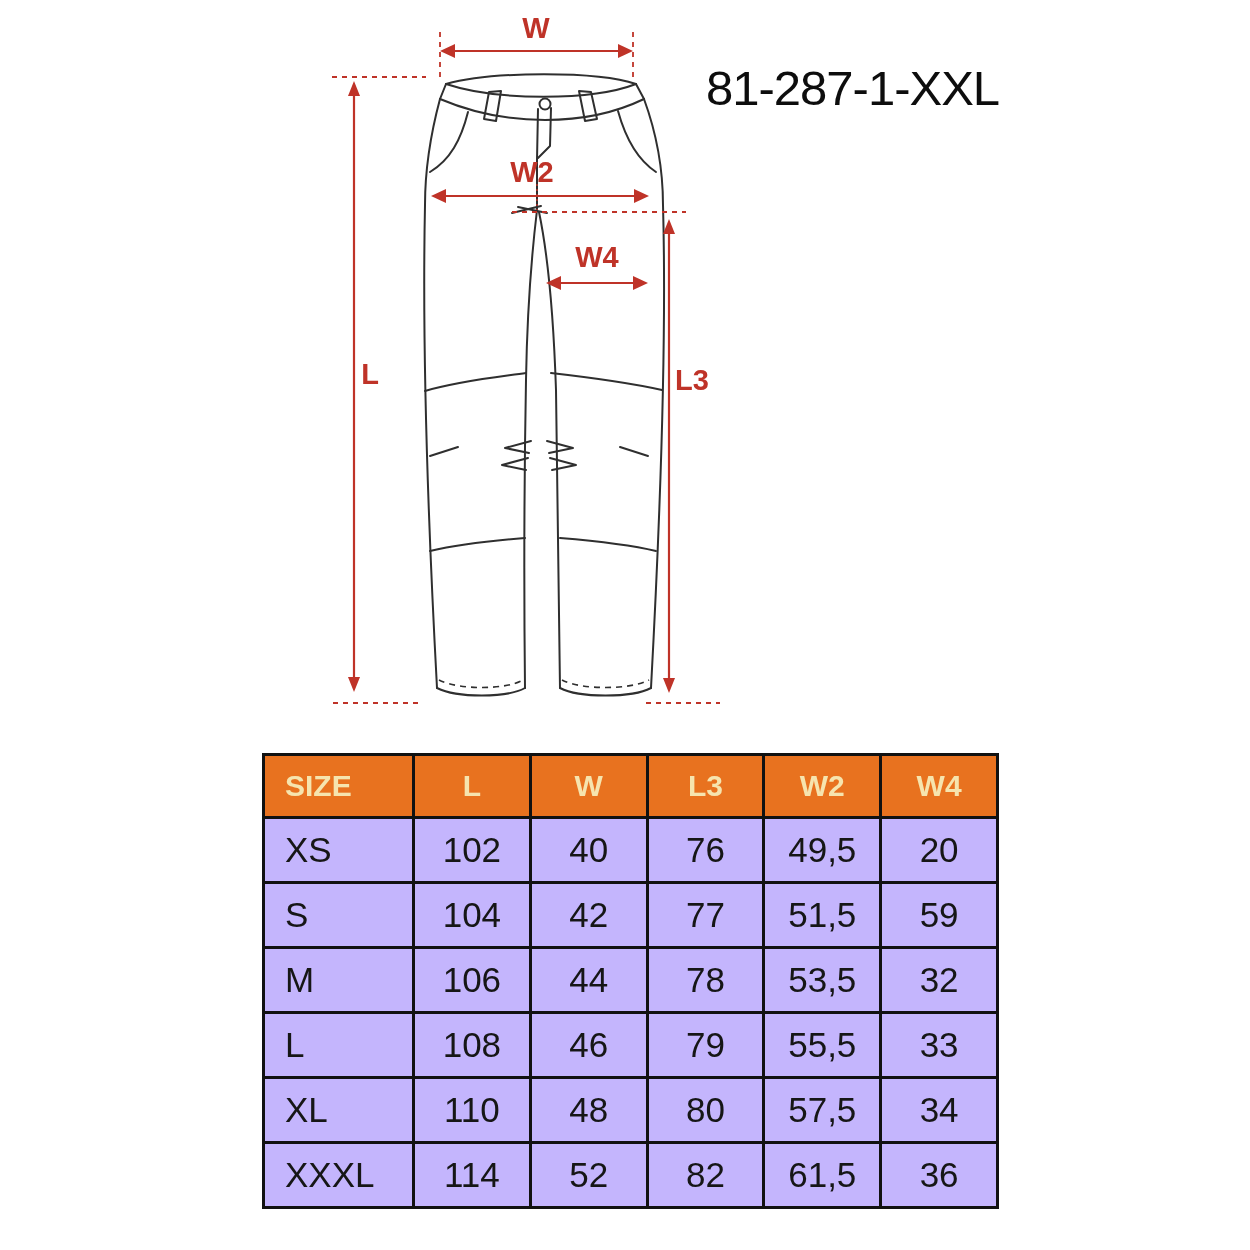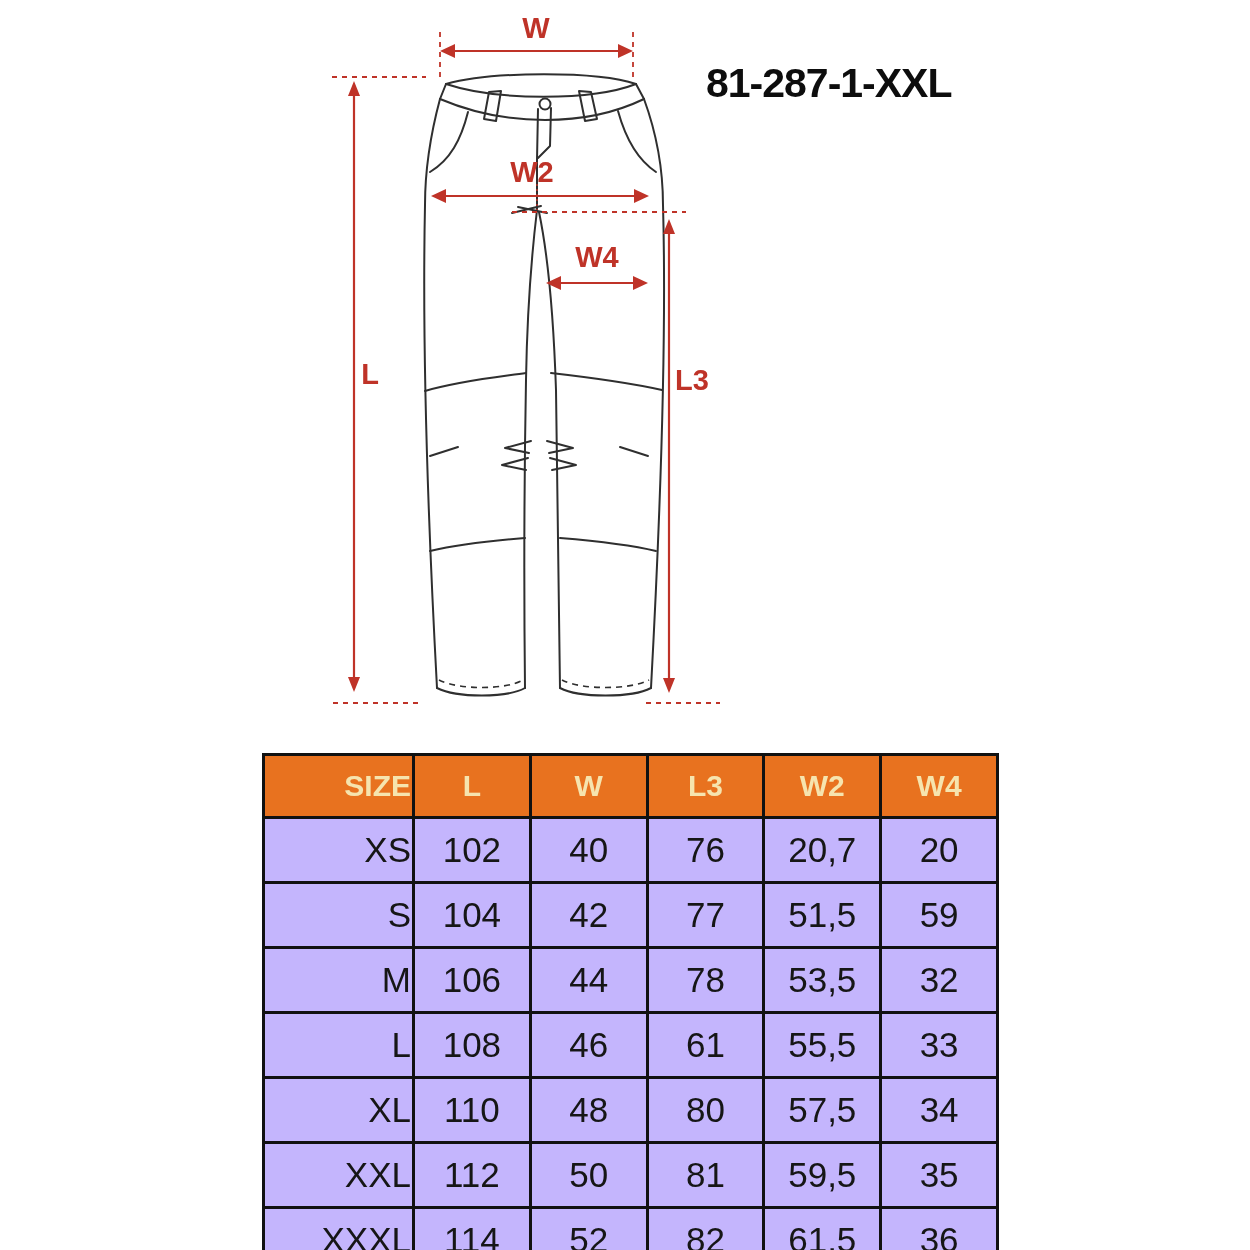--- a/index.html
+++ b/index.html
@@ -15,21 +15,21 @@
   .outline{stroke:#2f2f2f;stroke-width:2;fill:none;stroke-linecap:round;stroke-linejoin:round;}
   .dim{stroke:#bf3328;stroke-width:2.2;fill:none;}
   .dim-dash{stroke:#bf3328;stroke-width:1.8;fill:none;stroke-dasharray:5 5;}
   .dim-dot{stroke:#bf3328;stroke-width:1.4;fill:none;stroke-dasharray:2 3;}
   .dim-head{fill:#bf3328;stroke:none;}
   .dim-label{fill:#bf3328;font-family:"Liberation Sans",sans-serif;font-weight:bold;font-size:29px;}
   .hem-dash{stroke:#2f2f2f;stroke-width:1.6;fill:none;stroke-dasharray:6 5;}
   
   .product-code{
     position:absolute;left:706px;top:60px;width:300px;
-    font-size:41px;font-weight:bold;color:#0d0d0d;
+    font-size:49px;font-weight:normal;color:#0d0d0d;
     letter-spacing:-1px;white-space:nowrap;
   }
   
   .size-table{
     position:absolute;left:262px;top:753px;width:737px;
     border-collapse:collapse;table-layout:fixed;
     font-family:"Liberation Sans",sans-serif;
   }
   .size-table th,.size-table td{
     border:3px solid #111111;
@@ -37,21 +37,21 @@
     overflow:hidden;white-space:nowrap;
   }
   .size-table th{
     height:58px;background:#e8721f;color:#f6e4ae;
     font-size:30px;font-weight:bold;
   }
   .size-table td{
     height:60px;background:#c4b5fd;color:#161616;
     font-size:35px;font-weight:400;
   }
-  .size-table .col-size{width:126px;text-align:right;padding-left:20px;}
+  .size-table .col-size{width:126px;text-align:left;padding-left:20px;}
 </style>
 </head>
 <body>
 
 <div class="canvas">
 
   <svg class="diagram-svg" viewBox="0 0 1250 745">
 
     <g>
 
@@ -154,21 +154,21 @@
           <th>W2</th>
           <th>W4</th>
         </tr>
     </thead>
     <tbody>
         <tr>
           <td class="col-size">XS</td>
           <td>102</td>
           <td>40</td>
           <td>76</td>
-          <td>20,7</td>
+          <td>49,5</td>
           <td>20</td>
         </tr>
         <tr>
           <td class="col-size">S</td>
           <td>104</td>
           <td>42</td>
           <td>77</td>
           <td>51,5</td>
           <td>59</td>
         </tr>
@@ -177,41 +177,33 @@
           <td>106</td>
           <td>44</td>
           <td>78</td>
           <td>53,5</td>
           <td>32</td>
         </tr>
         <tr>
           <td class="col-size">L</td>
           <td>108</td>
           <td>46</td>
-          <td>61</td>
+          <td>79</td>
           <td>55,5</td>
           <td>33</td>
         </tr>
         <tr>
           <td class="col-size">XL</td>
           <td>110</td>
           <td>48</td>
           <td>80</td>
           <td>57,5</td>
           <td>34</td>
         </tr>
         <tr>
-          <td class="col-size">XXL</td>
-          <td>112</td>
-          <td>50</td>
-          <td>81</td>
-          <td>59,5</td>
-          <td>35</td>
-        </tr>
-        <tr>
           <td class="col-size">XXXL</td>
           <td>114</td>
           <td>52</td>
           <td>82</td>
           <td>61,5</td>
           <td>36</td>
         </tr>
       </tbody>
   </table>
 

